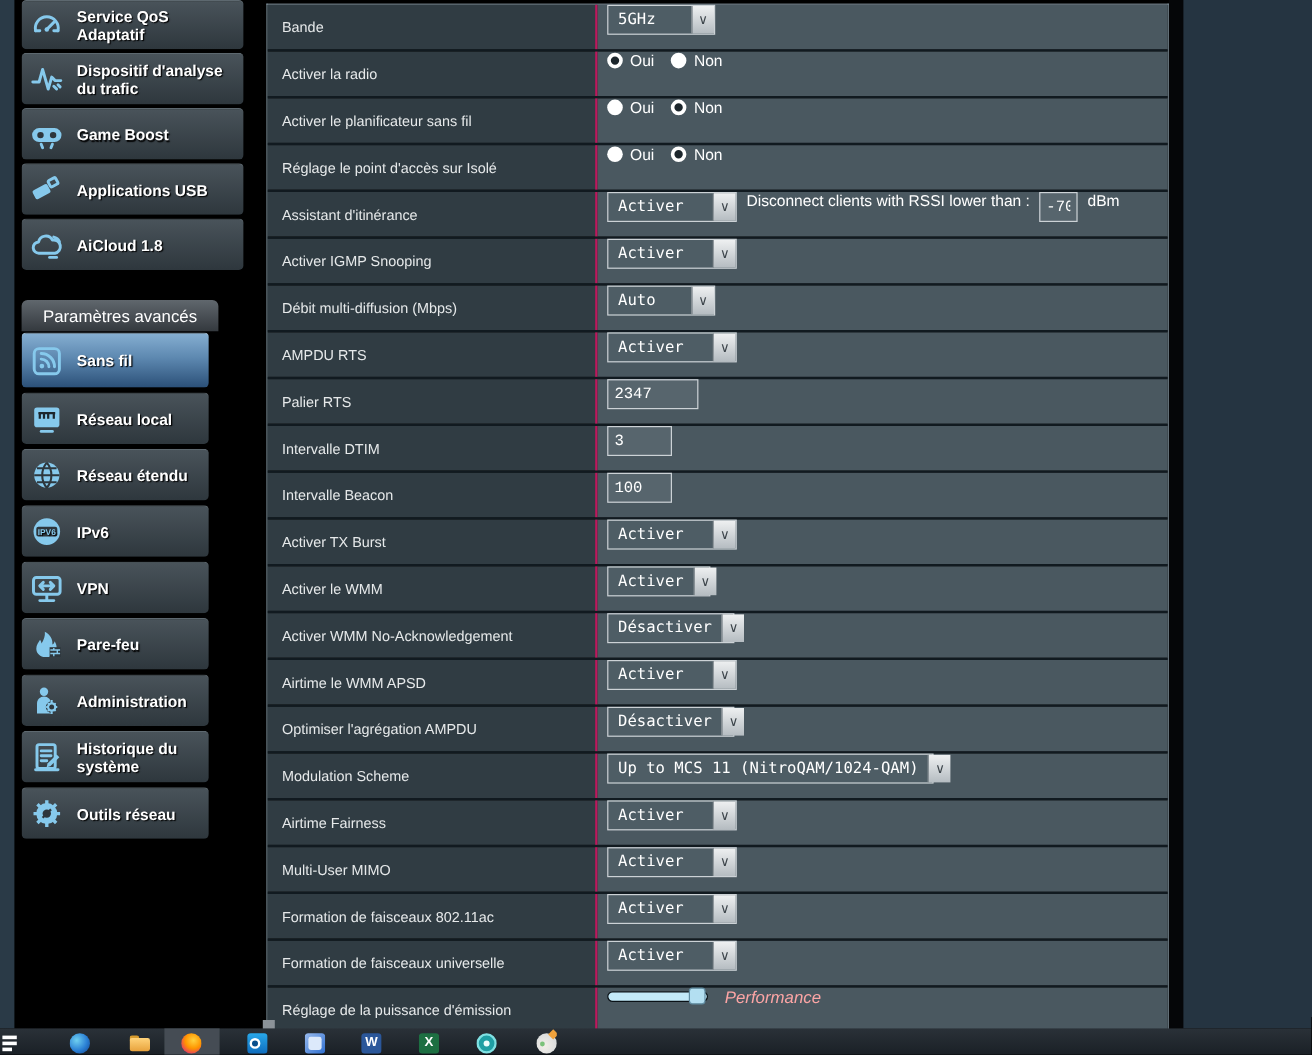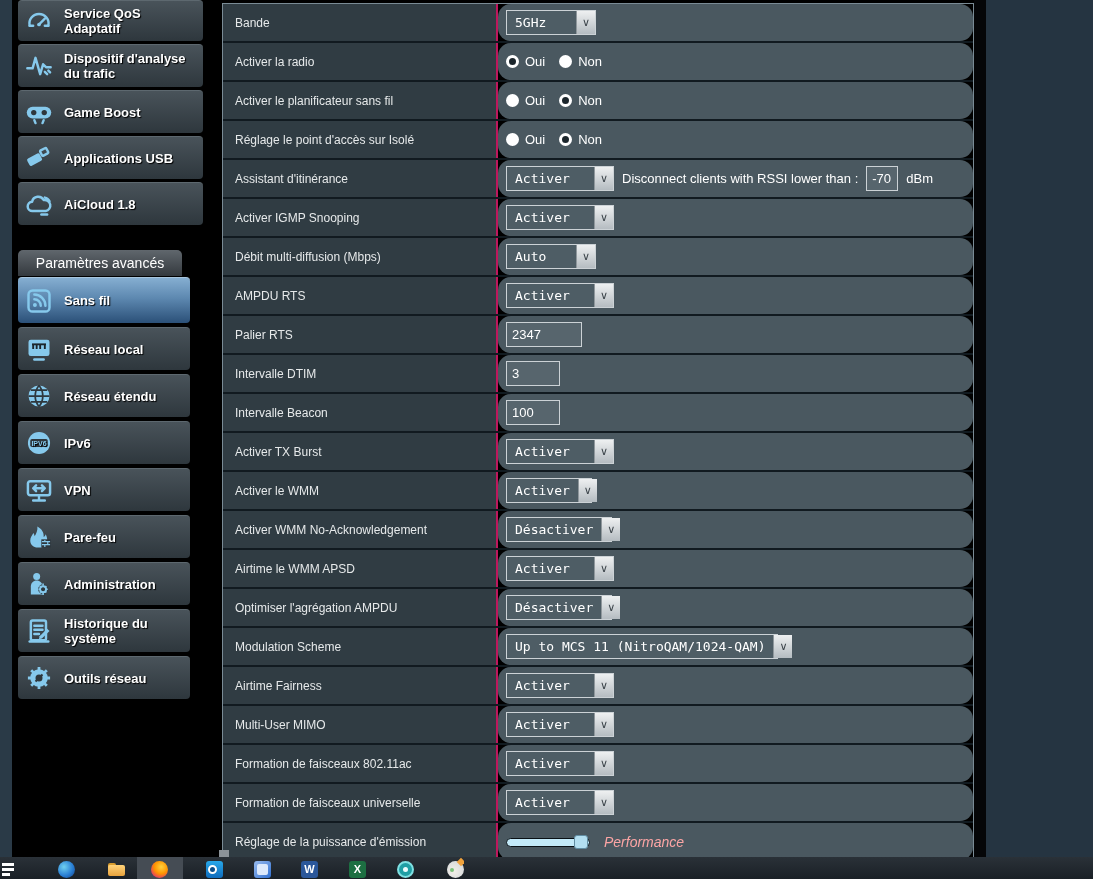--- a/index.html
+++ b/index.html
@@ -17,46 +17,46 @@
   .sb-item { background:linear-gradient(#49535a,#2e373d); border-top:1px solid #5d686f; border-radius:4px;
              display:flex; align-items:center; gap:10px; padding:5px 6px; min-height:43px;
              color:#fff; font-weight:bold; font-size:13px; line-height:15px; cursor:pointer;
              text-shadow:1px 1px 1px #000; }
   .sb-item .sb-ico { width:30px; height:30px; flex:0 0 30px; display:flex; align-items:center; justify-content:center; }
   .sb-item svg { width:28px; height:28px; }
   .sb-item.first { min-height:40px; }
   .sb-adv-header { position:absolute; top:250px; left:0; width:164px; height:26px;
              background:linear-gradient(#60676d,#34393e); border-radius:5px 5px 0 0;
              color:#fff; font-size:14px; text-align:center; line-height:26px; }
-  .sb-adv { position:absolute; top:277px; left:0; width:172px; display:flex; flex-direction:column; gap:4px; }
+  .sb-adv { position:absolute; top:277px; left:0; width:156px; display:flex; flex-direction:column; gap:4px; }
   .sb-item.selected { background:linear-gradient(#85aed1,#5d88b0 45%,#2b5078); border-top:1px solid #a8c6de; min-height:46px; }
 
   
   #main-table { position:absolute; left:222px; top:3px; width:752px; border:1px solid #7a8b95; border-bottom:none; }
   .row { display:flex; height:39px; border-bottom:2px solid #111a20; }
   .row-label { width:275px; flex:0 0 275px; background:#303c43; color:#e6e9ea; font-size:12px;
                display:flex; align-items:center; padding-left:12px; border-right:2px solid #be185d; }
-  .row-value { flex:1; background:#4a5860; display:flex; align-items:center; padding-left:8px; gap:8px;border-radius:13px; }
+  .row-value { flex:1; background:#4a5860; display:flex; align-items:flex-start; padding-left:8px; gap:8px; }
 
   
   .sel { display:flex; height:25px; cursor:pointer; border:1px solid #ccd2d6; background:#4e5d65; }
   .sel-text { color:#fff; font-family:"DejaVu Sans Mono", monospace; font-size:13px;
               display:flex; align-items:center; padding:0 8px; flex:1; white-space:nowrap; }
   .sel-arrow { width:19px; flex:0 0 19px; background:linear-gradient(#eef0f1,#b5bcc1); border-left:1px solid #8f979c;
                color:#3c444a; display:flex; align-items:center; justify-content:center; font-size:11px; }
 
   
   .rad-group { display:flex; align-items:center; gap:6px; }
   .rad { width:13px; height:13px; border-radius:50%; background:#fff; cursor:pointer; flex:0 0 auto; }
   .rad.sel { background:#1c262c; border:3.5px solid #fff; }
   .rad-label { color:#fff; font-size:13px; margin-right:8px; }
 
   
   .txt { height:25px; background:#57656d; border:1px solid #ccd2d6; color:#fff;
-         font-family:Liberation Sans, sans-serif; font-size:13px; padding:0 5px; }
+         font-family:Liberation Mono, monospace; font-size:13px; padding:0 5px; }
 
   .extra-text { color:#ffffff; font-size:13px; white-space:nowrap; }
 
   
   .slider { position:relative; width:84px; height:14px; margin-right:6px; }
   .slider-track { position:absolute; top:3px; left:0; width:84px; height:9px; border-radius:5px;
                   background:#c3eaf9; border:1px solid #0a1116; }
   .slider-thumb { position:absolute; top:0; left:68px; width:14px; height:14px; border-radius:3px;
                   background:#b3dff1; border:1px solid #628ea3; cursor:pointer; }
   .slider-label { color:#fca5a5; font-size:14px;font-style:italic; }

